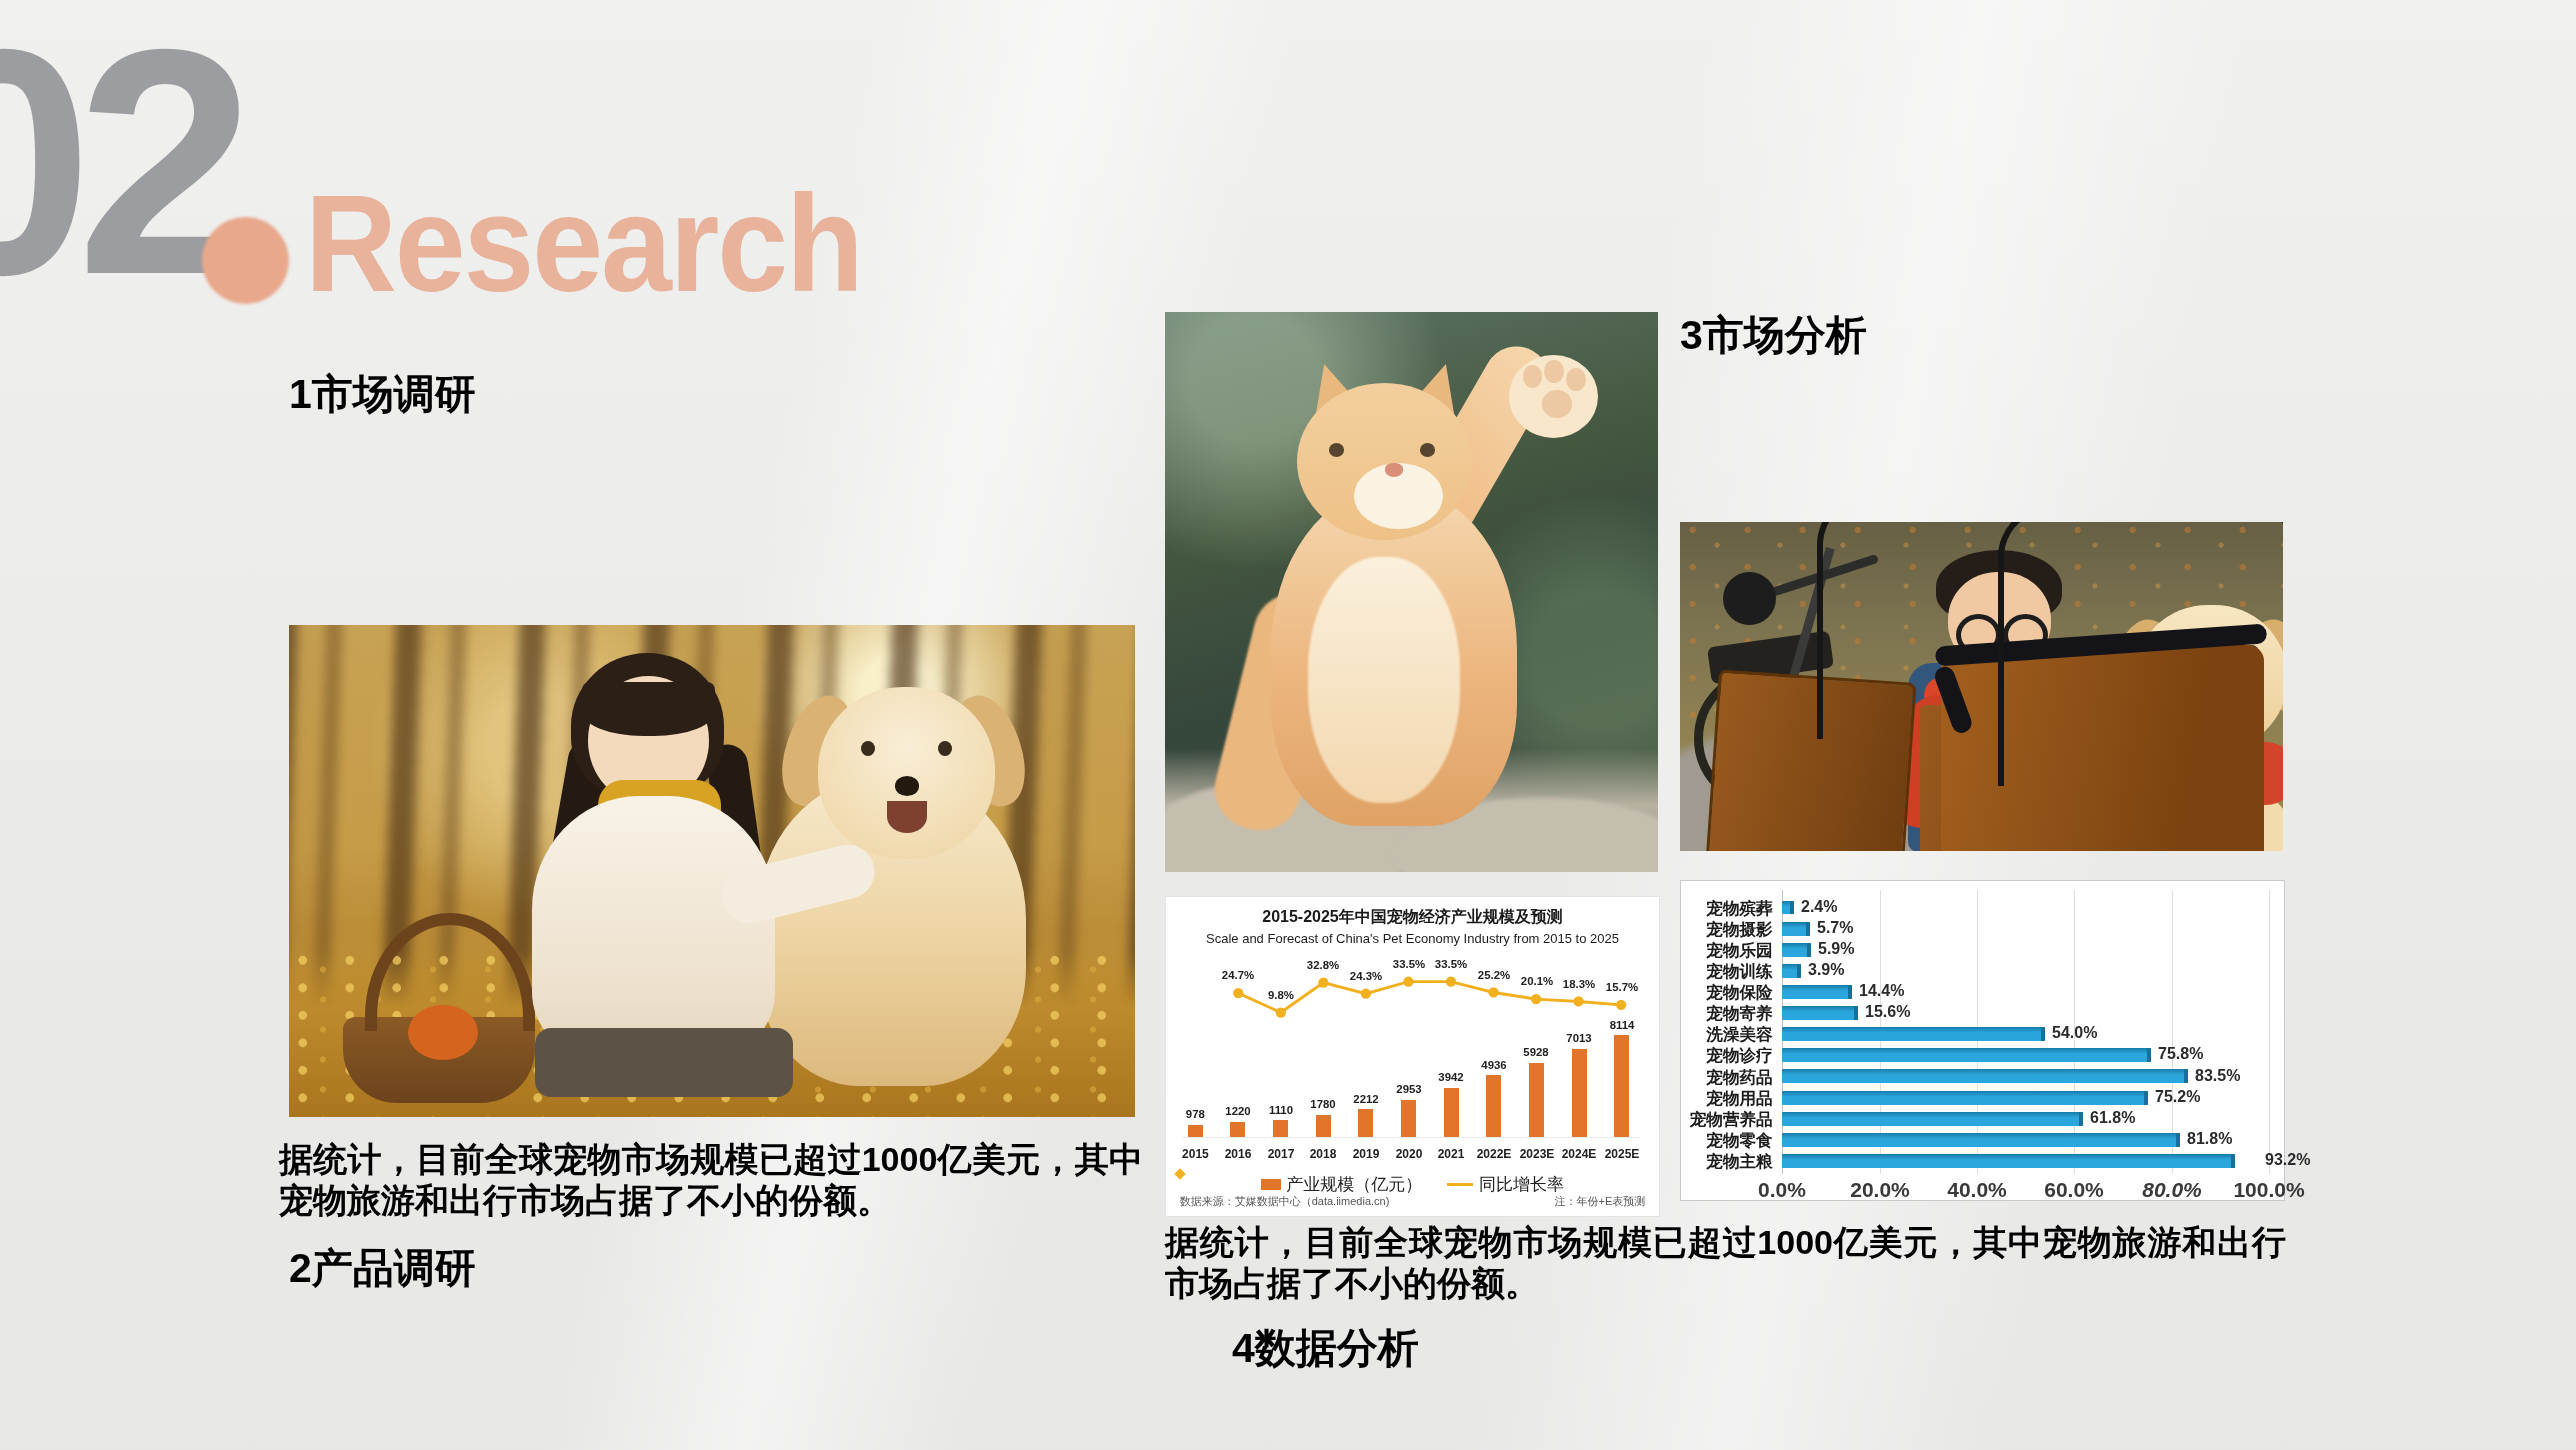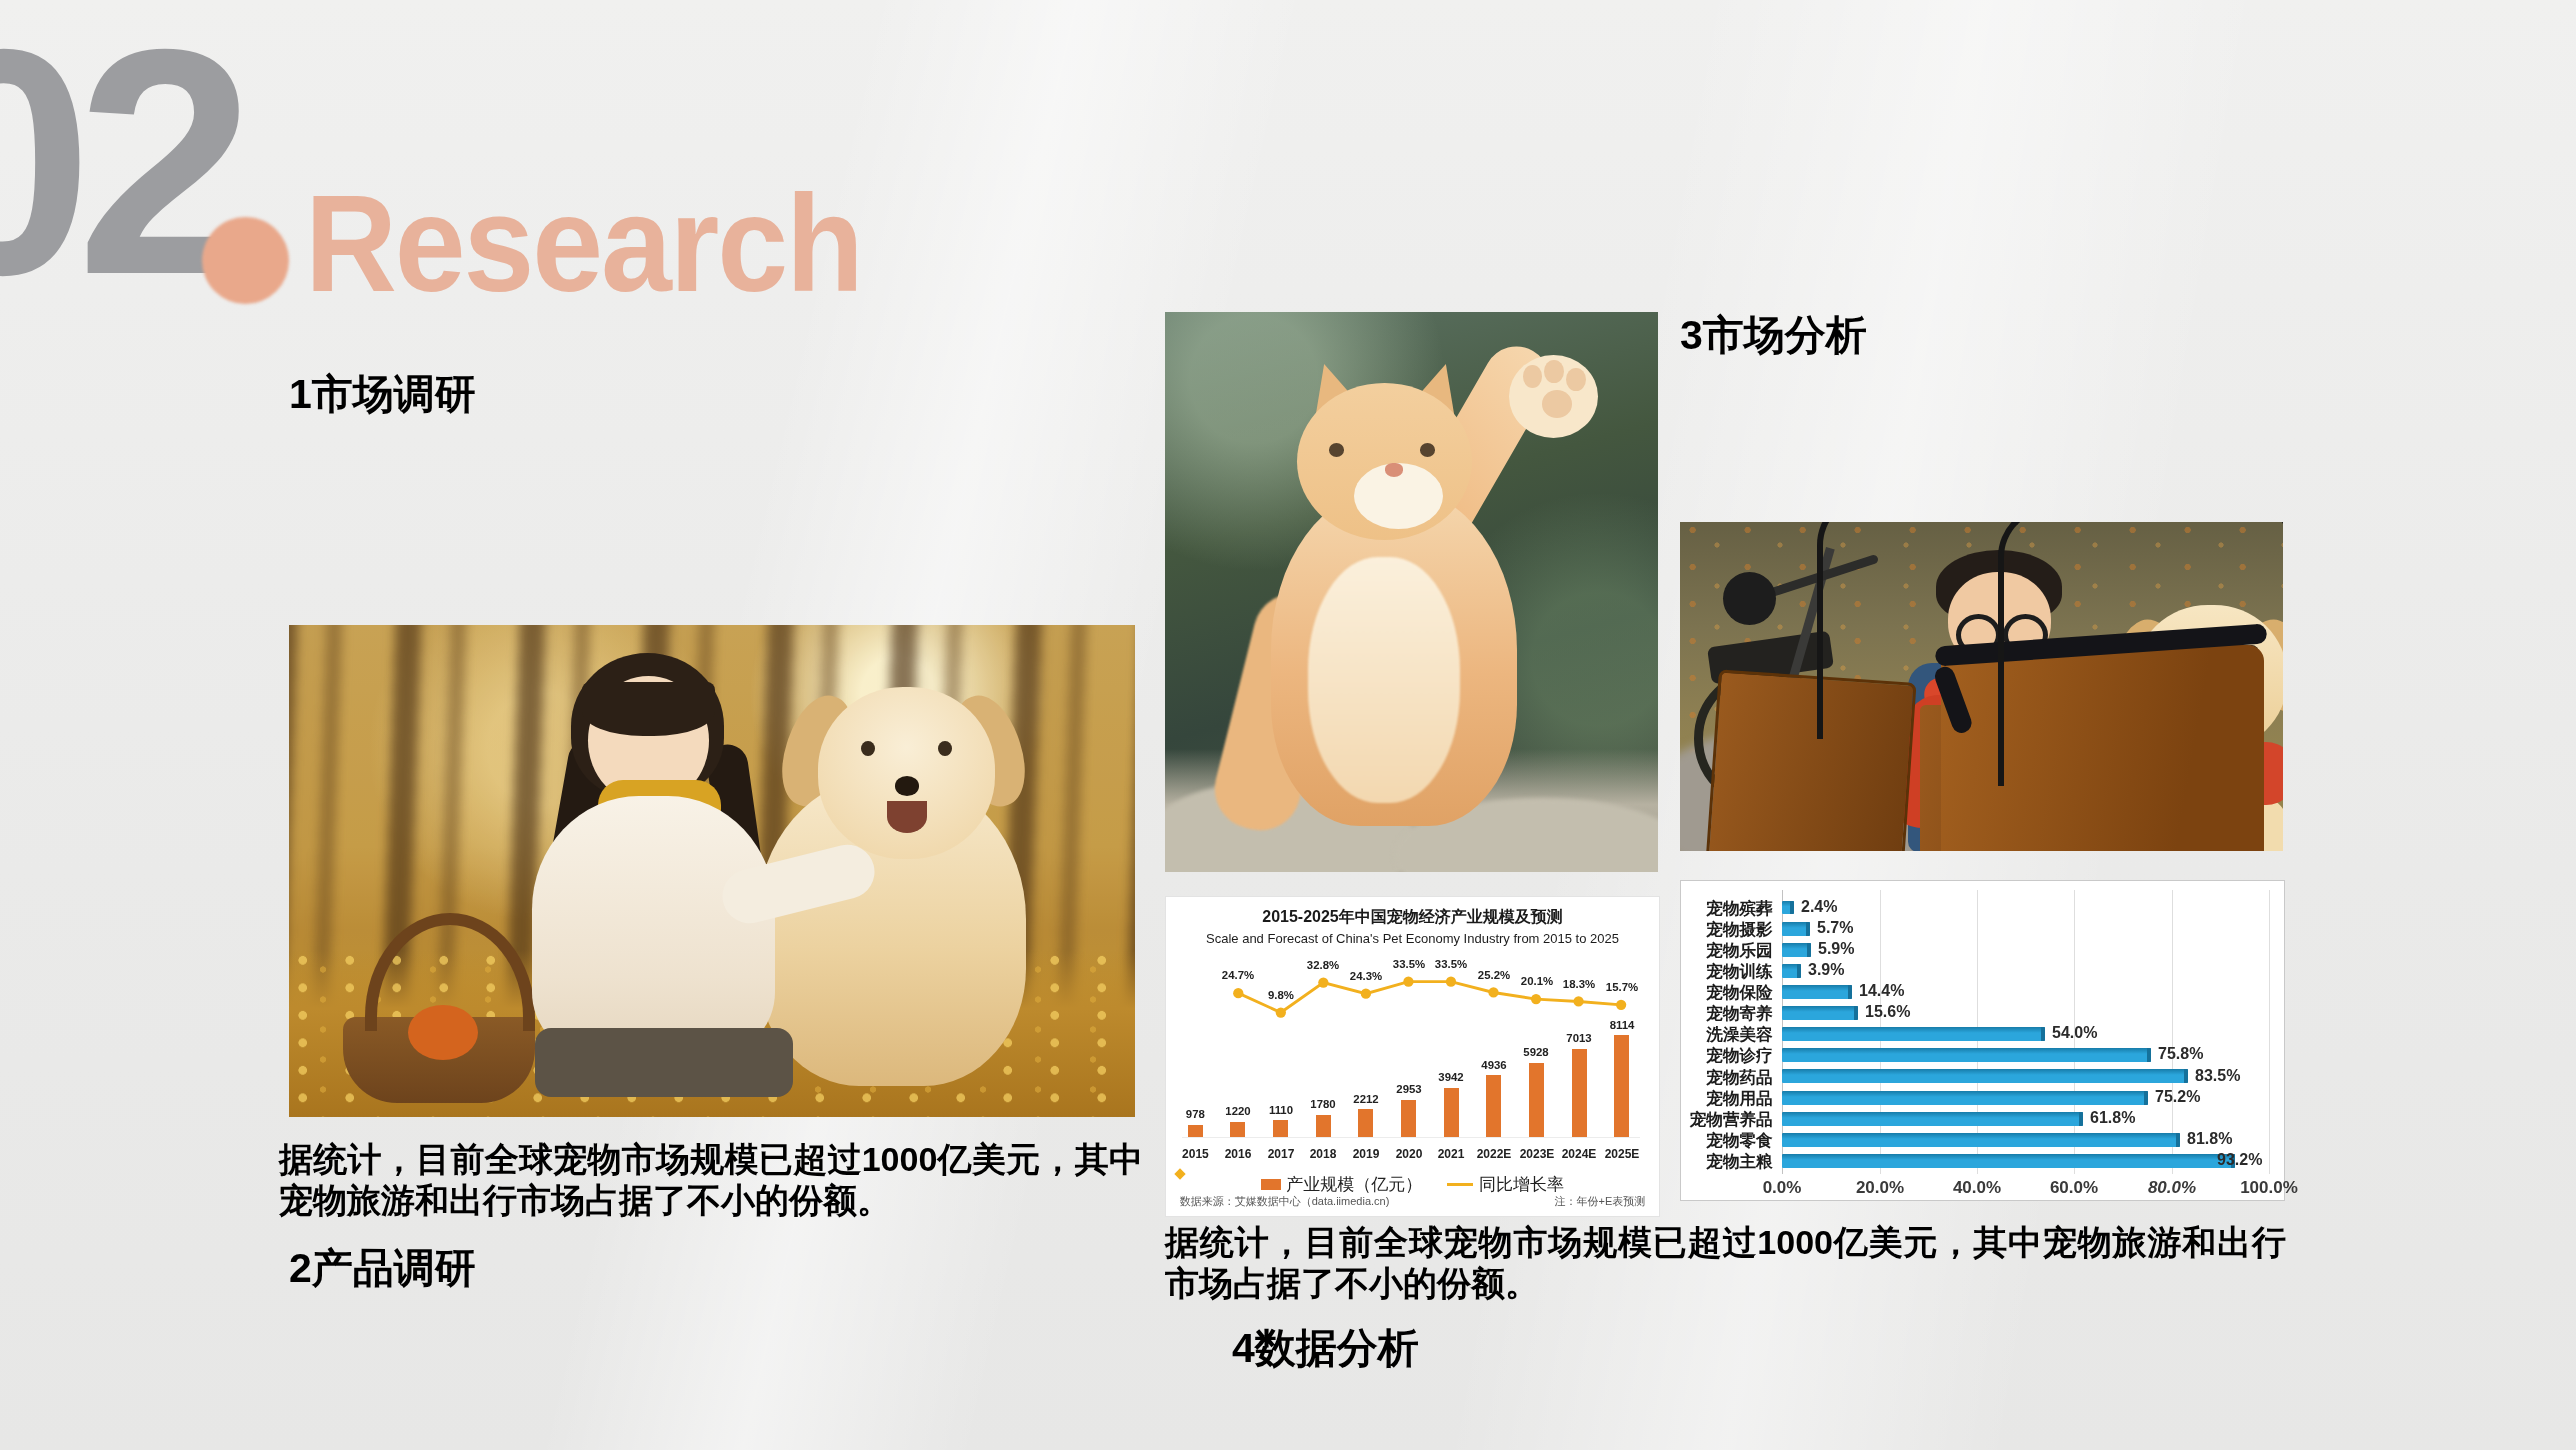--- a/index.html
+++ b/index.html
@@ -135,21 +135,21 @@
   .cc-src{left:13.7px;bottom:6.9px;font-size:11px;color:#555;}
   .cc-note{right:13.7px;bottom:6.9px;font-size:11px;color:#555;}
 
   
   .hb-grid{top:9.2px;height:284px;width:0.6px;background:#dedede;}
   .hb-grid0{background:#c2c2c2;width:1.1px;}
   .hb-lab{width:86px;left:5.7px;text-align:right;font-size:16.6px;font-weight:700;color:#1c1c1c;}
   .hb-bar{height:13.7px;border-radius:1.1px;background:linear-gradient(180deg,#177ca9 0%,#2ba6dc 42%,#2ba6dc 100%);}
   .hb-bar:after{content:'';position:absolute;right:0;top:0;bottom:0;width:4px;background:#15719b;border-radius:0 1.1px 1.1px 0;}
   .hb-val{font-size:16px;font-weight:700;color:#2b2b2b;}
-  .hb-tick{top:297px;width:80px;text-align:center;font-size:17px;font-weight:600;color:#3a3a3a;}
+  .hb-tick{top:297px;width:80px;text-align:center;font-size:21px;font-weight:600;color:#3a3a3a;}
 </style>
 </head>
 <body>
 
 <div class="slide">
   <div class="bg-streaks"></div>
 
   <div class="big-number">02</div>
   <div class="accent-dot"></div>
   <div class="page-title">Research</div>
@@ -374,16 +374,16 @@
       <div class="hb-bar" style="left: 101px; top: 210px; width: 366px;"></div>
       <div class="hb-val" style="left: 474px; top: 207px;">75.2%</div>
       <div class="hb-lab" style="top: 228px;">宠物营养品</div>
       <div class="hb-bar" style="left: 101px; top: 231px; width: 301px;"></div>
       <div class="hb-val" style="left: 409px; top: 228px;">61.8%</div>
       <div class="hb-lab" style="top: 249px;">宠物零食</div>
       <div class="hb-bar" style="left: 101px; top: 252px; width: 398px;"></div>
       <div class="hb-val" style="left: 506px; top: 249px;">81.8%</div>
       <div class="hb-lab" style="top: 270px;">宠物主粮</div>
       <div class="hb-bar" style="left: 101px; top: 273px; width: 453px;"></div>
-      <div class="hb-val" style="left: 536px; top: 270px; text-align: right;">93.2%</div>
+      <div class="hb-val" style="left: 584px; top: 270px; text-align: right;">93.2%</div>
     </div>
 </div>
 
 
 </body></html>

